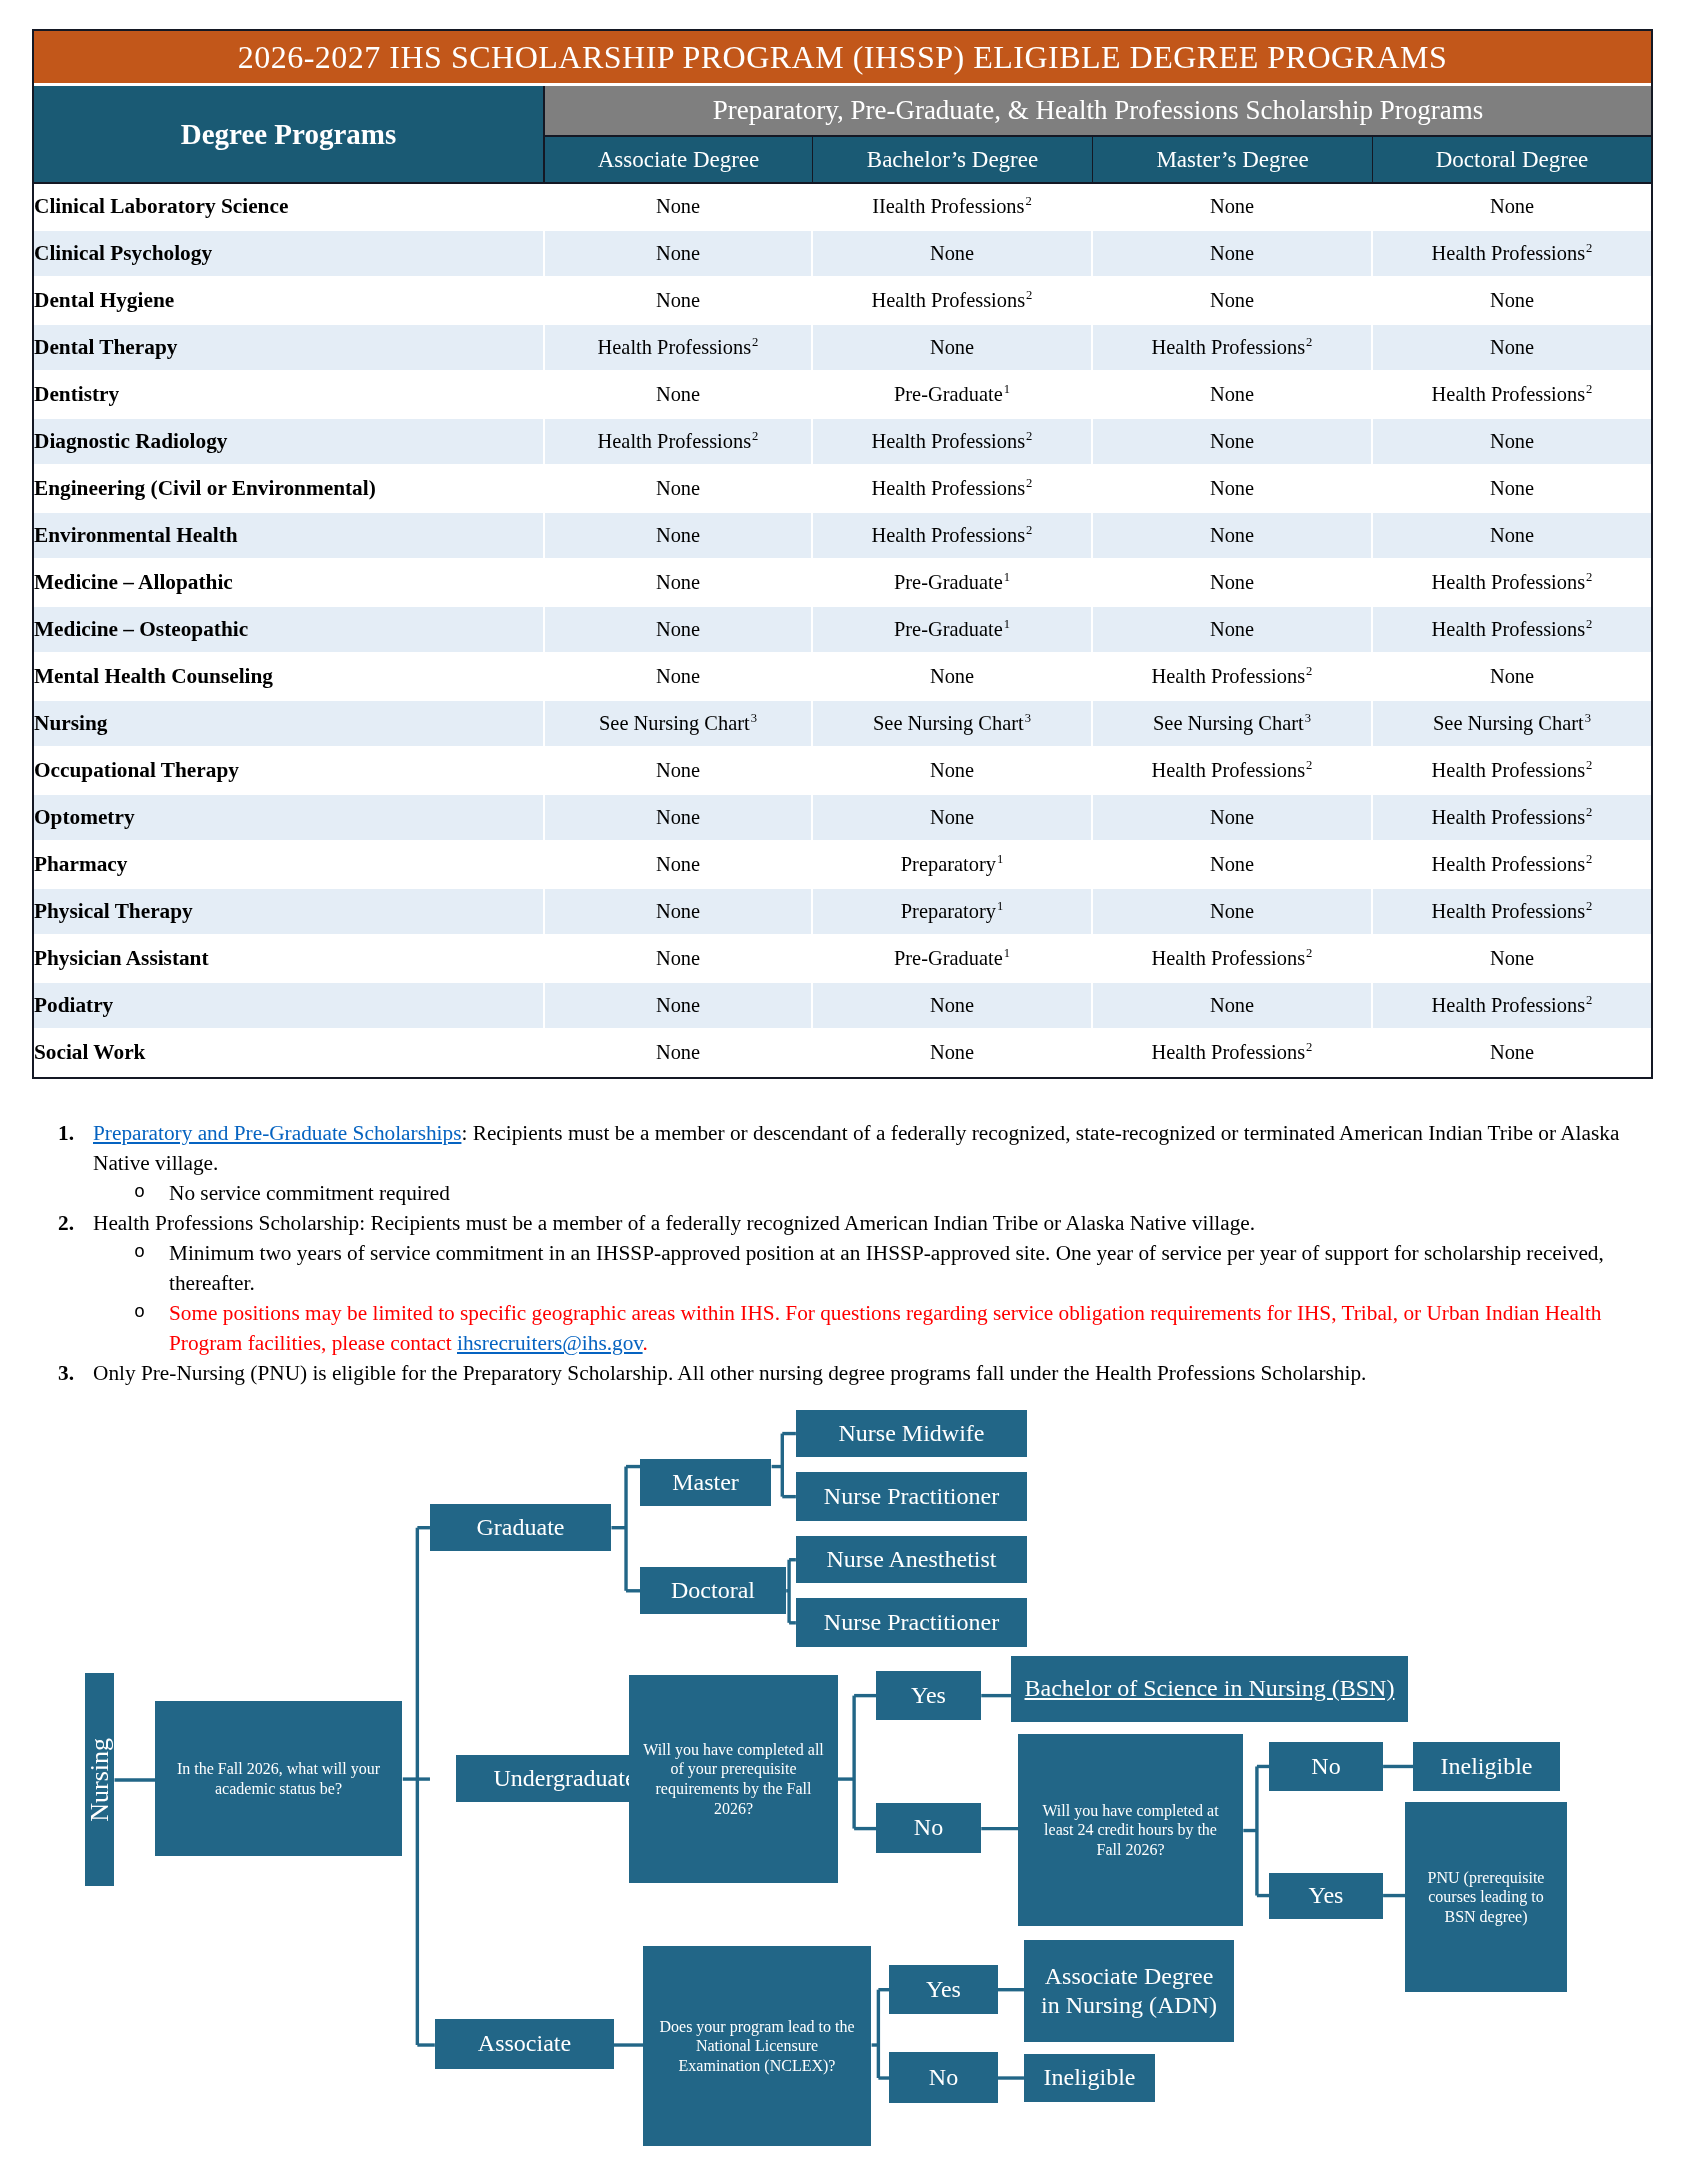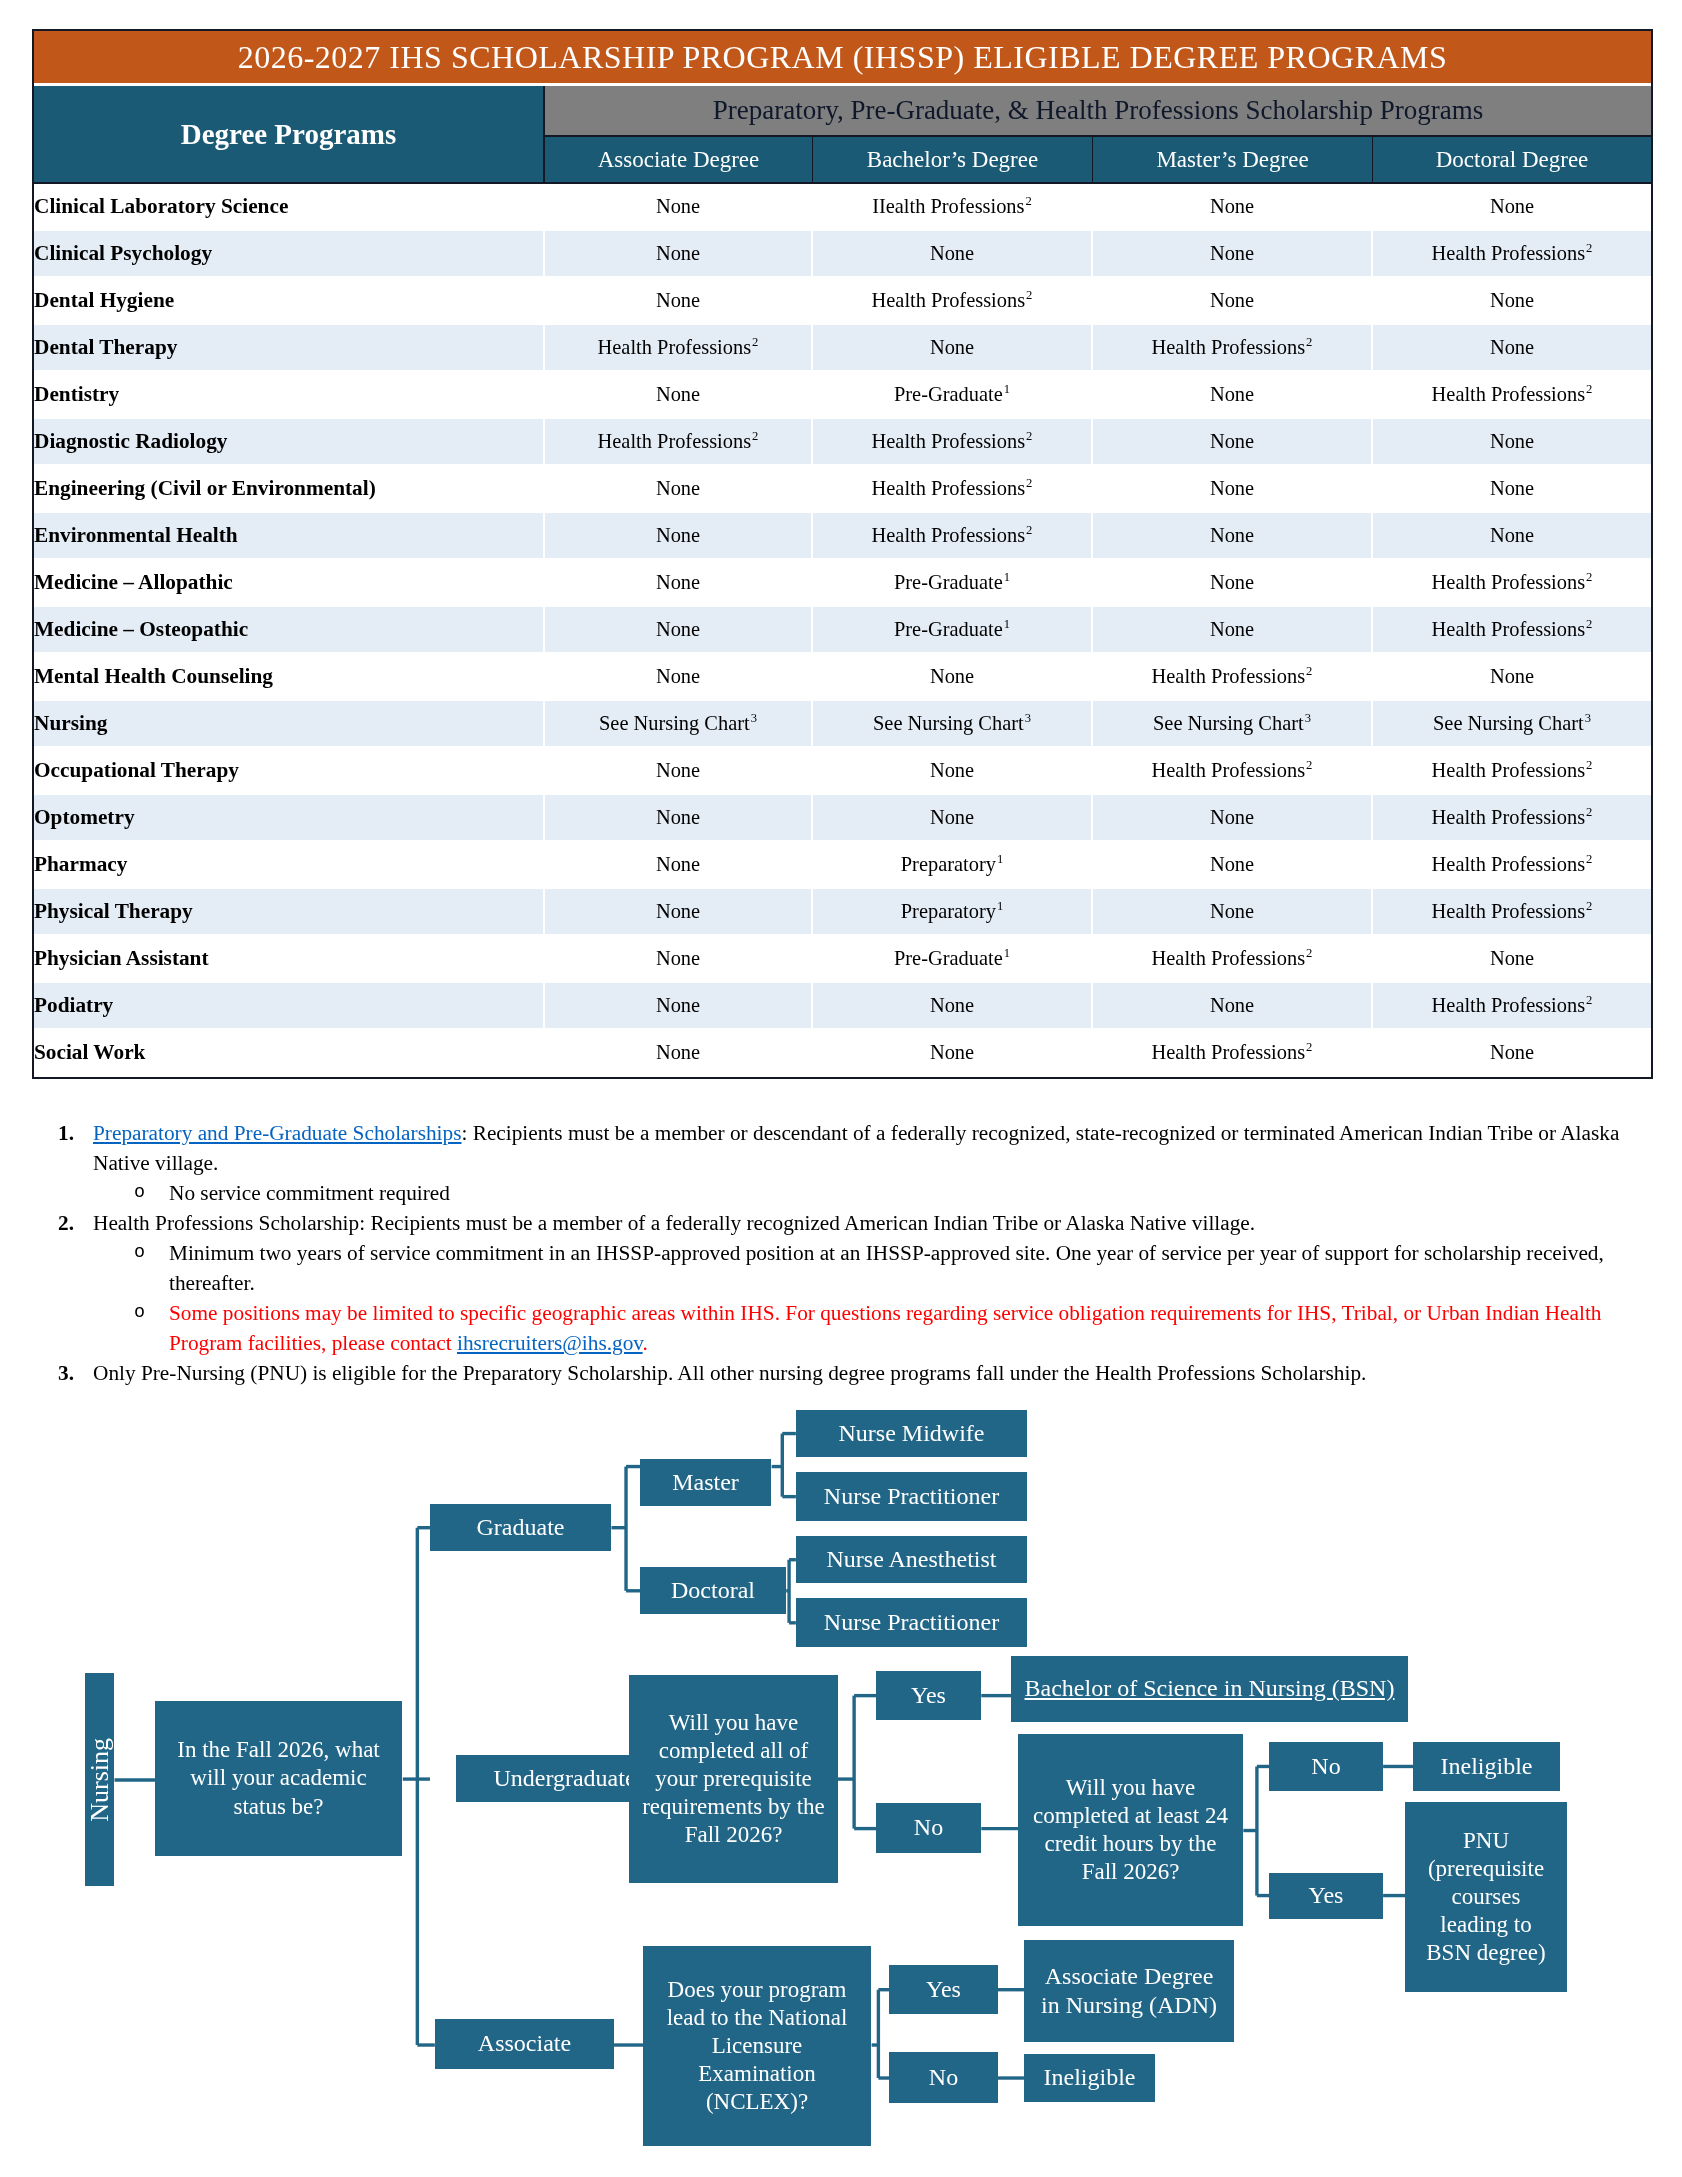--- a/index.html
+++ b/index.html
@@ -14,21 +14,21 @@
   }
   
   .table-wrap{position:absolute;left:32px;top:29px;width:1618px;}
   table.degree{table-layout:fixed;width:1618px;border-collapse:separate;border-spacing:0;
     border:2.9px solid var(--border-dark);}
   table.degree th,table.degree td{padding:0;overflow:hidden;}
   .title-cell{background:var(--orange);color:#fff;font-size:32px;font-weight:normal;
     height:52px;text-align:center;letter-spacing:0.5px;border-bottom:3.9px solid #fff;}
   .corner-cell{background:var(--teal-header);color:#fff;font-size:29px;font-weight:bold;
     text-align:center;border-right:2.9px solid var(--border-dark);border-bottom:2.9px solid var(--border-dark);}
-  .group-cell{background:var(--gray-header);color:#0f172a;font-size:27px;font-weight:normal;
+  .group-cell{background:var(--gray-header);color:#ffffff;font-size:27px;font-weight:normal;
     height:49px;text-align:center;border-bottom:2.9px solid var(--border-dark);}
   .col-cell{background:var(--teal-header);color:#fff;font-size:23px;font-weight:normal;
     height:45px;text-align:center;border-bottom:2.9px solid var(--border-dark);
     border-right:1.9px solid var(--border-dark);}
   .col-cell:last-child{border-right:none;}
   tbody td{height:45px;border-right:2.9px solid #fff;border-bottom:2.9px solid #fff;}
   tbody td:last-child{border-right:none;}
   tbody tr:nth-child(even) td{background:var(--row-alt);}
   td.program{font-weight:bold;font-size:21.3px;padding-left:17.5px;}
   td.val{font-size:20.4px;text-align:center;}
@@ -41,21 +41,21 @@
   .fn-bullet{display:flex;margin-left:41px;}
   .bullet-marker{flex:0 0 35px;font-family:"Liberation Mono","DejaVu Sans Mono",monospace;font-size:18.4px;}
   .bullet-text{flex:1;}
   .link{color:var(--link-blue);text-decoration:underline;cursor:pointer;}
   .red{color:var(--warning-red);}
   
   .fc-lines{position:absolute;left:0;top:0;width:1683px;height:2178px;pointer-events:none;}
   .fc-box{position:absolute;background:var(--box-teal);color:#fff;display:flex;
     align-items:center;justify-content:center;text-align:center;font-size:24px;
     line-height:1.22;padding:13px;box-sizing:border-box;}
-  .fc-q{font-size:23px;font-family:Liberation Serif, serif;}
+  .fc-q{font-size:16px;font-family:Liberation Serif, serif;}
   .fc-vlabel{position:absolute;background:var(--box-teal);color:#fff;display:flex;
     align-items:center;justify-content:center;font-size:26px;box-sizing:border-box;}
   .fc-vlabel span{writing-mode:vertical-rl;transform:rotate(180deg);}
 </style>
 </head>
 <body>
 
 <div class="page">
 
   <div class="table-wrap">

